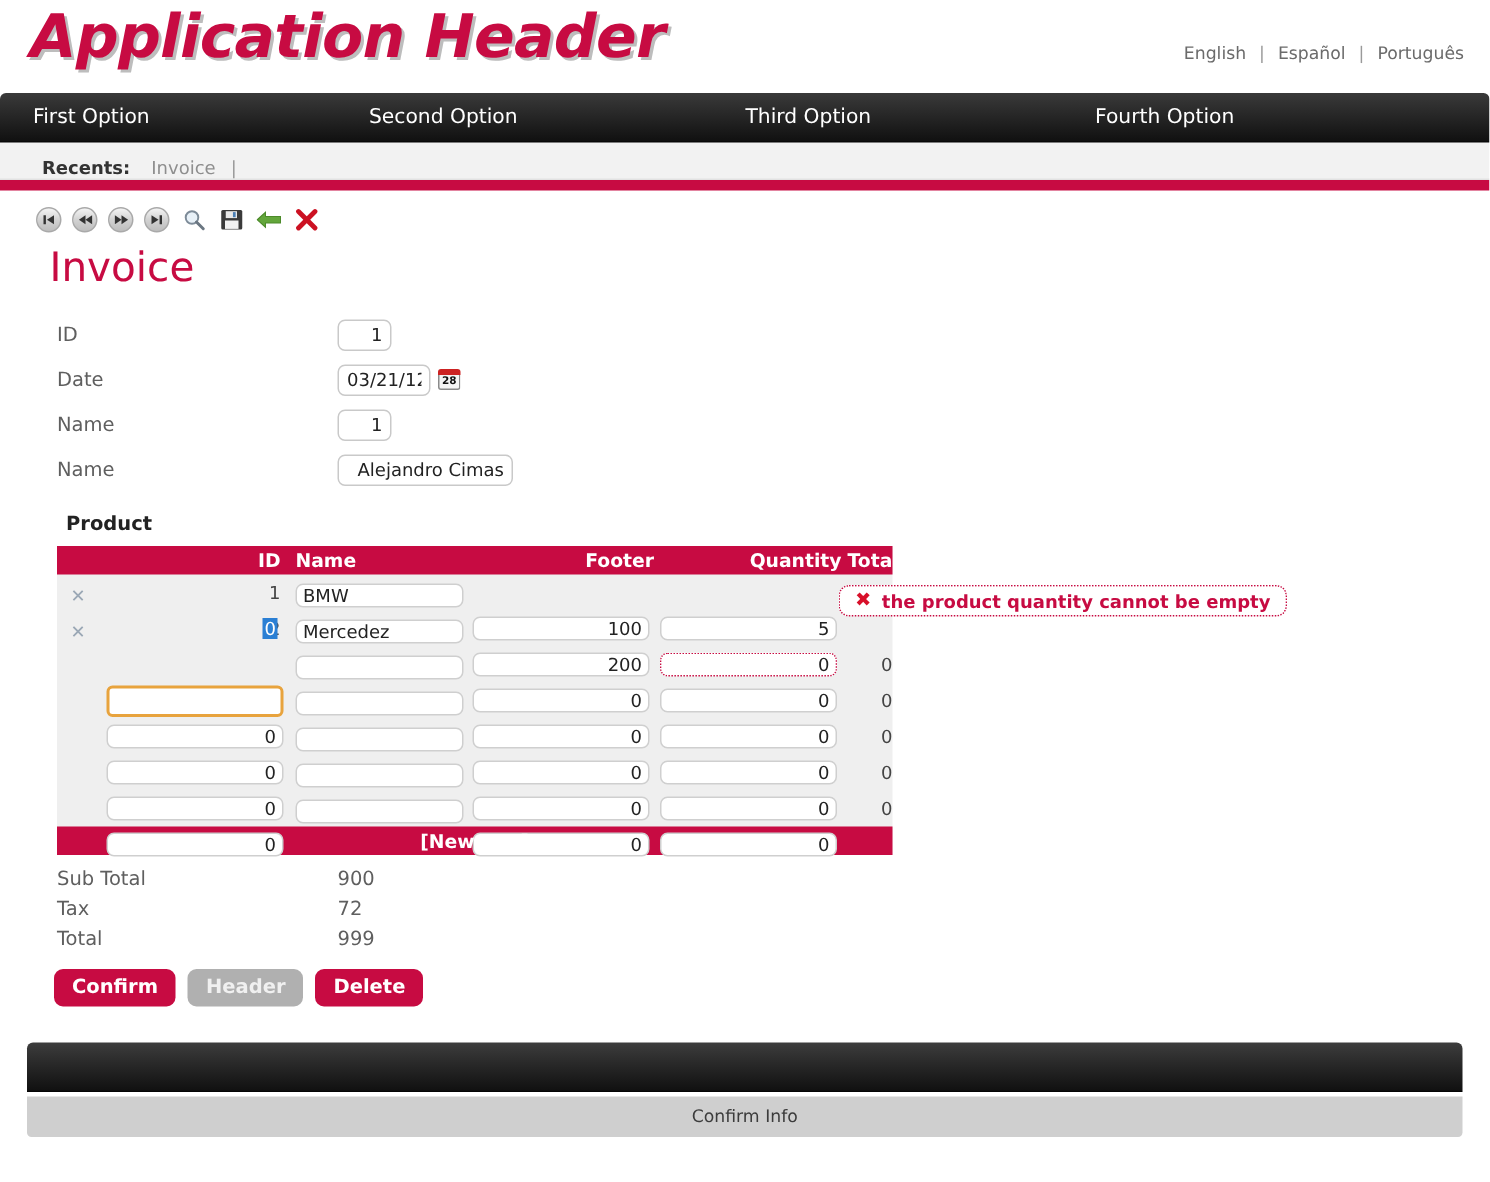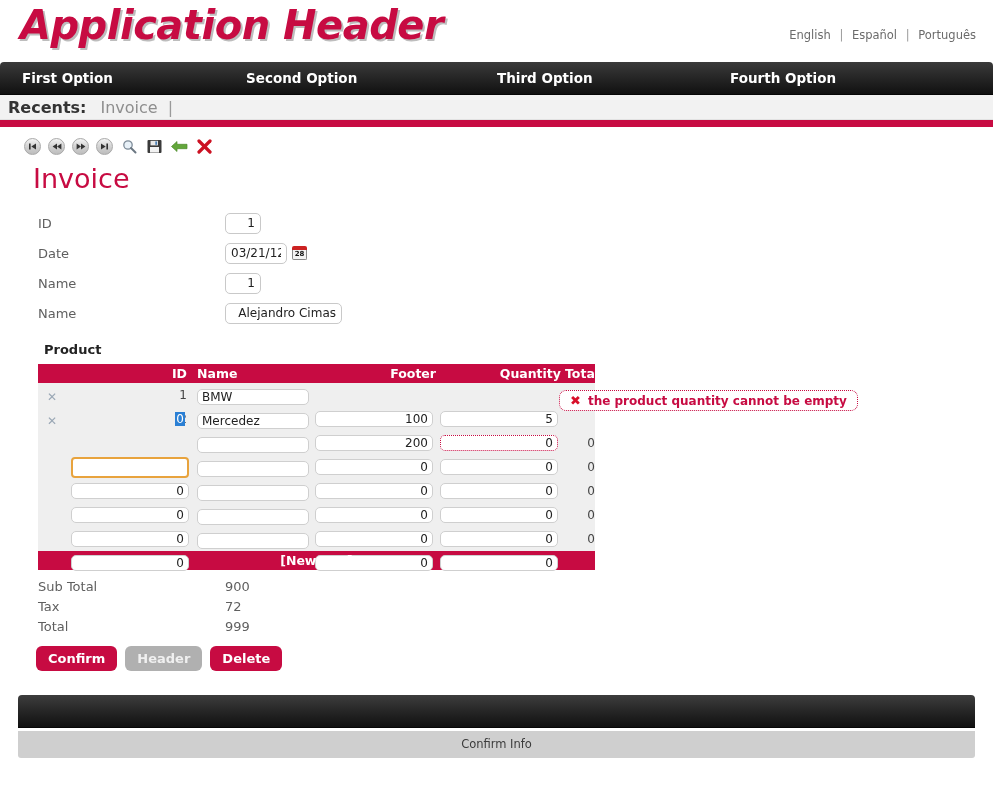--- a/index.html
+++ b/index.html
@@ -50,39 +50,39 @@
     position: relative;
     border-radius: 4px 4px 0 0;
   }
   .main-nav .nav-item {
     position: absolute;
     top: 0;
     height: 33px;
     line-height: 33px;
     color: #ffffff;
     font-size: 13.5px;
-    font-weight: bold;
+    font-weight: normal;
     padding: 0 10px;
     white-space: nowrap;
     cursor: pointer;
   }
   .nav-1 { left: 12px; }
   .nav-2 { left: 236px; }
   .nav-3 { left: 487px; }
   .nav-4 { left: 720px; }
 
   
   .recents-bar {
     height: 25px;
     background: #f2f2f2;
     border-bottom: 1px solid #e2e2e2;
     display: flex;
-    align-items: center;
-    padding-left: 8px;
-    font-size: 16px;
+    align-items: flex-end;
+    padding-left: 28px;
+    font-size: 12px;
   }
   .recents-label { font-weight: bold; color: #333; margin-right: 14px; }
   .recents-link { color: #8e8e8e; text-decoration: none; }
   .recents-pipe { color: #9a9a9a; margin-left: 10px; }
 
   .accent-rule {
     height: 7px;
     background: #C70B42;
   }
 

